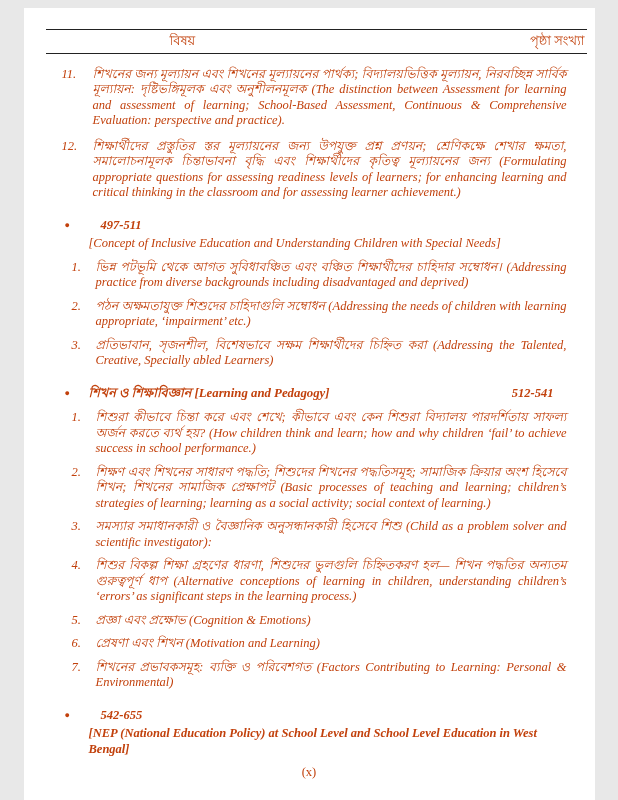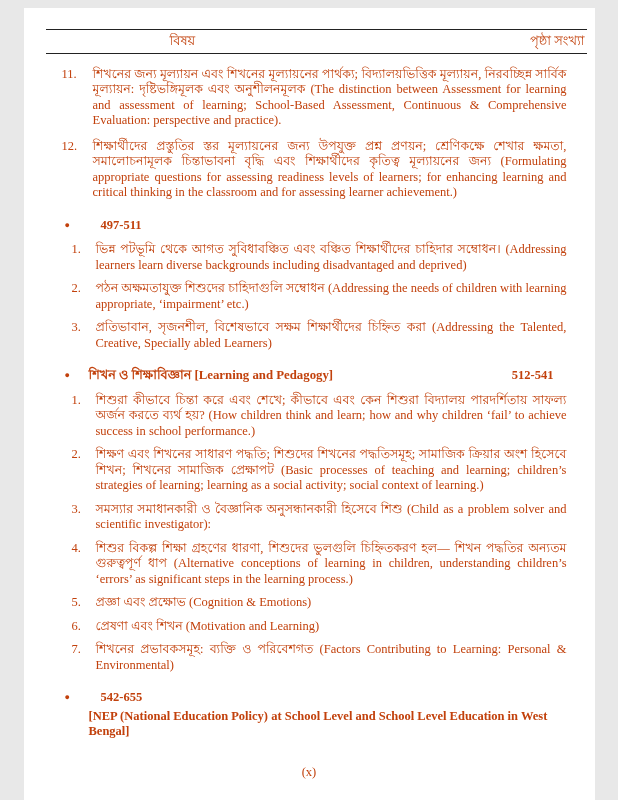--- a/index.html
+++ b/index.html
@@ -24,21 +24,21 @@
     border-bottom: 1.6px solid #222;
     display: flex;
     justify-content: space-between;
     align-items: baseline;
     padding: 3px 2px 4px 0;
     font-size: 13px;
   }
   .toc-header .subject-label { margin-left: 124px; }
 
   
-  .content { padding: 13px 28px 0 38px; }
+  .content { padding: 13px 28px 0 38px; font-style: italic; }
 
   .toc-item { display: flex; margin-bottom: 10px; }
   .toc-item .num {
     flex: none;
     width: 24px;
     margin-right: 7px;
   }
   .toc-item .txt {
     flex: 1;
     text-align: justify;
@@ -111,24 +111,25 @@
     <div class="toc-item">
       <span class="num">12.</span>
       <div class="txt">শিক্ষার্থীদের প্রস্তুতির স্তর মূল্যায়নের জন্য উপযুক্ত প্রশ্ন প্রণয়ন; শ্রেণিকক্ষে শেখার ক্ষমতা, সমালোচনামূলক চিন্তাভাবনা বৃদ্ধি এবং শিক্ষার্থীদের কৃতিত্ব মূল্যায়নের জন্য (Formulating appropriate questions for assessing readiness levels of learners; for enhancing learning and critical thinking in the classroom and for assessing learner achievement.)</div>
     </div>
 
     <div class="section">
       <div class="section-head">
         <span class="bullet">●</span>
         <span class="pages">497-511</span>
       </div>
+      <div class="section-subtitle">[Concept of Inclusive Education and Understanding Children with Special Needs]</div>
       <div class="section-items">
         <div class="sub-item">
           <span class="num">1.</span>
-          <div class="txt">ভিন্ন পটভূমি থেকে আগত সুবিধাবঞ্চিত এবং বঞ্চিত শিক্ষার্থীদের চাহিদার সম্বোধন। (Addressing learners learn diverse backgrounds including disadvantaged and deprived)</div>
+          <div class="txt">ভিন্ন পটভূমি থেকে আগত সুবিধাবঞ্চিত এবং বঞ্চিত শিক্ষার্থীদের চাহিদার সম্বোধন। (Addressing practice from diverse backgrounds including disadvantaged and deprived)</div>
         </div>
         <div class="sub-item">
           <span class="num">2.</span>
           <div class="txt">পঠন অক্ষমতাযুক্ত শিশুদের চাহিদাগুলি সম্বোধন (Addressing the needs of children with learning appropriate, ‘impairment’ etc.)</div>
         </div>
         <div class="sub-item">
           <span class="num">3.</span>
           <div class="txt">প্রতিভাবান, সৃজনশীল, বিশেষভাবে সক্ষম শিক্ষার্থীদের চিহ্নিত করা (Addressing the Talented, Creative, Specially abled Learners)</div>
         </div>
       </div>

